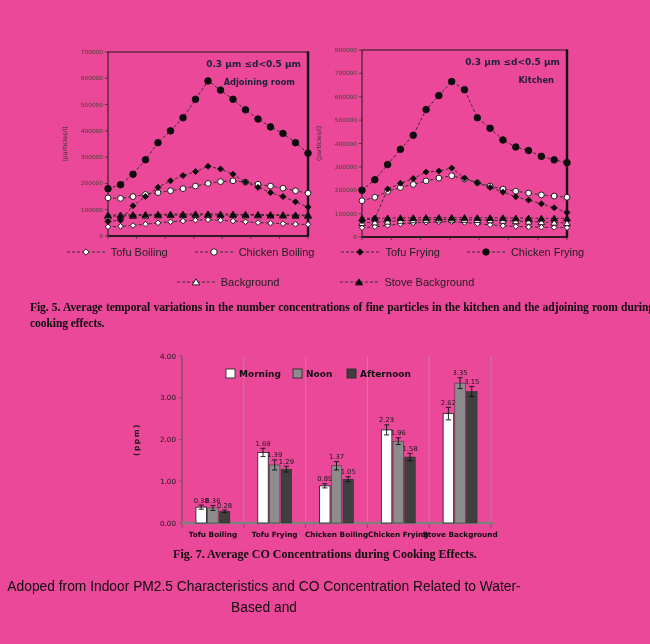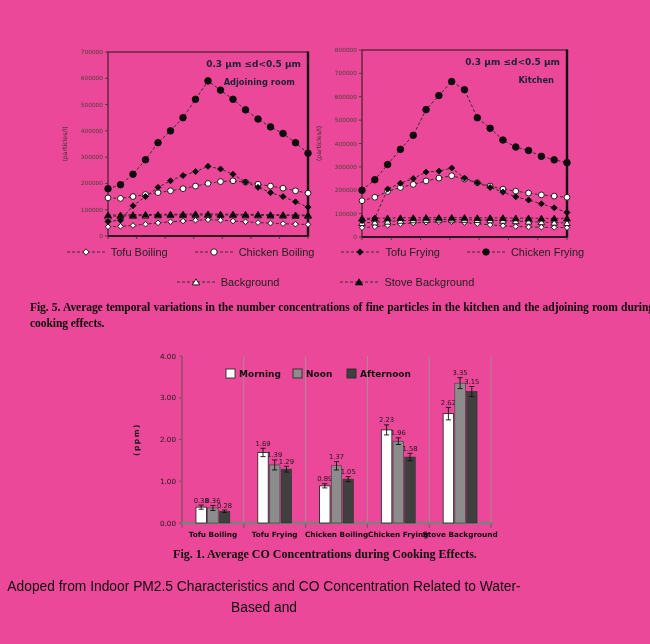--- a/index.html
+++ b/index.html
@@ -517,19 +517,19 @@
       <g>
         <rect x="103" y="19" width="9" height="9" fill="#ffffff" stroke="#2b2b2b" stroke-width="0.9"></rect>
         <text x="116" y="27" font-size="9" text-anchor="start" fill="#111" font-weight="600">Morning</text>
         <rect x="170" y="19" width="9" height="9" fill="#8c8c8c" stroke="#2b2b2b" stroke-width="0.9"></rect>
         <text x="183" y="27" font-size="9" text-anchor="start" fill="#111" font-weight="600">Noon</text>
         <rect x="224" y="19" width="9" height="9" fill="#3f3f3f" stroke="#2b2b2b" stroke-width="0.9"></rect>
         <text x="237" y="27" font-size="9" text-anchor="start" fill="#111" font-weight="600">Afternoon</text>
       </g>
     </svg>
 
-  <div class="cap7">Fig. 1. Average CO Concentrations during Cooking Effects.</div>
+  <div class="cap7">Fig. 7. Average CO Concentrations during Cooking Effects.</div>
 
   <div class="footer">
     <div>Adoped from Indoor PM2.5 Characteristics and CO Concentration Related to Water-Based and</div>
   </div>
 
 </div>
 
 </body></html>

